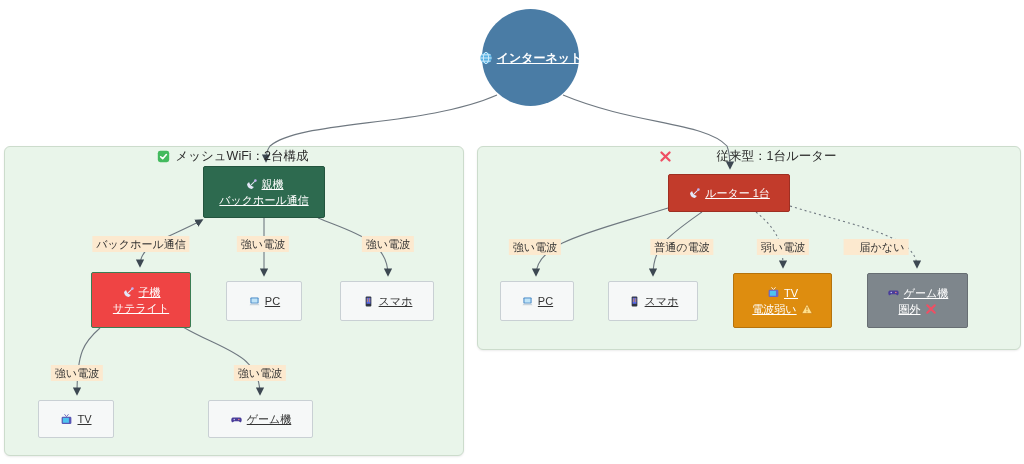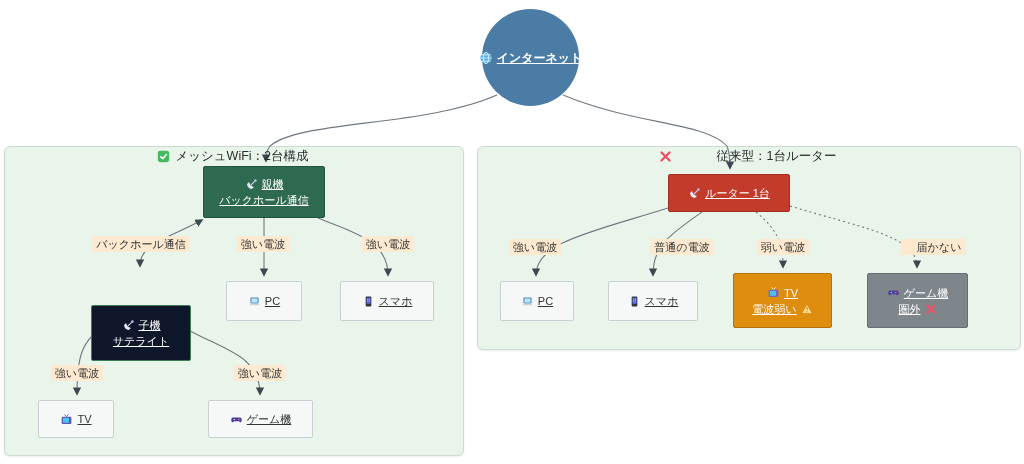--- a/index.html
+++ b/index.html
@@ -33,21 +33,21 @@
     align-items:center;justify-content:center;text-align:center;
     font-size:11px;line-height:16px;border-radius:2px;box-sizing:border-box;text-decoration:underline;
   }
   .node .row{display:flex;align-items:center;gap:4px;white-space:nowrap;}
   .node-circle{
     border-radius:50%;background:#4a7ca5;color:#ffffff;font-weight:bold;
     font-size:12px;
   }
   #node-internet{left:482px;top:9px;width:97px;height:97px;}
   .node-dark{background:#2d6a4f;border:1px solid #23543e;color:#ffffff;}
-  .node-green{background:#0f172a;border:1px solid #3b7d54;color:#ffffff;margin-top:33px;}
+  .node-green{background:#ef4444;border:1px solid #3b7d54;color:#ffffff;}
   .node-red{background:#c23b2b;border:1px solid #9e2f22;color:#ffffff;}
   .node-orange{background:#de8d0f;border:1px solid #b5730c;color:#ffffff;}
   .node-gray{background:#7e868c;border:1px solid #676e73;color:#ffffff;}
   .node-device{background:#f6f8f8;border:1px solid #c9d0d4;color:#333333;}
   #node-main-router{left:203px;top:166px;width:122px;height:52px;}
   #node-satellite{left:91px;top:272px;width:100px;height:56px;}
   #node-pc-mesh{left:226px;top:281px;width:76px;height:40px;}
   #node-smartphone-mesh{left:340px;top:281px;width:94px;height:40px;}
   #node-tv-mesh{left:38px;top:400px;width:76px;height:38px;}
   #node-game-mesh{left:208px;top:400px;width:105px;height:38px;}
@@ -63,21 +63,21 @@
     padding:1px 4px;white-space:nowrap;
   }
   #el-backhaul{left:141px;top:244px;}
   #el-strong1{left:263px;top:244px;}
   #el-strong2{left:388px;top:244px;}
   #el-strong3{left:77px;top:373px;}
   #el-strong4{left:260px;top:373px;}
   #el-strong-r{left:535px;top:247px;}
   #el-normal-r{left:654px;top:247px;margin-left:28px;}
   #el-weak-r{left:783px;top:247px;}
-  #el-unreach-r{left:933px;top:247px;padding-left:16px;}
+  #el-unreach-r{left:876px;top:247px;padding-left:16px;}
   .icon{display:inline-flex;vertical-align:middle;}
 </style>
 </head>
 <body>
 
 <div class="canvas">
 
   <div class="panel" id="panel-mesh"></div>
   <div class="panel" id="panel-legacy"></div>
 

